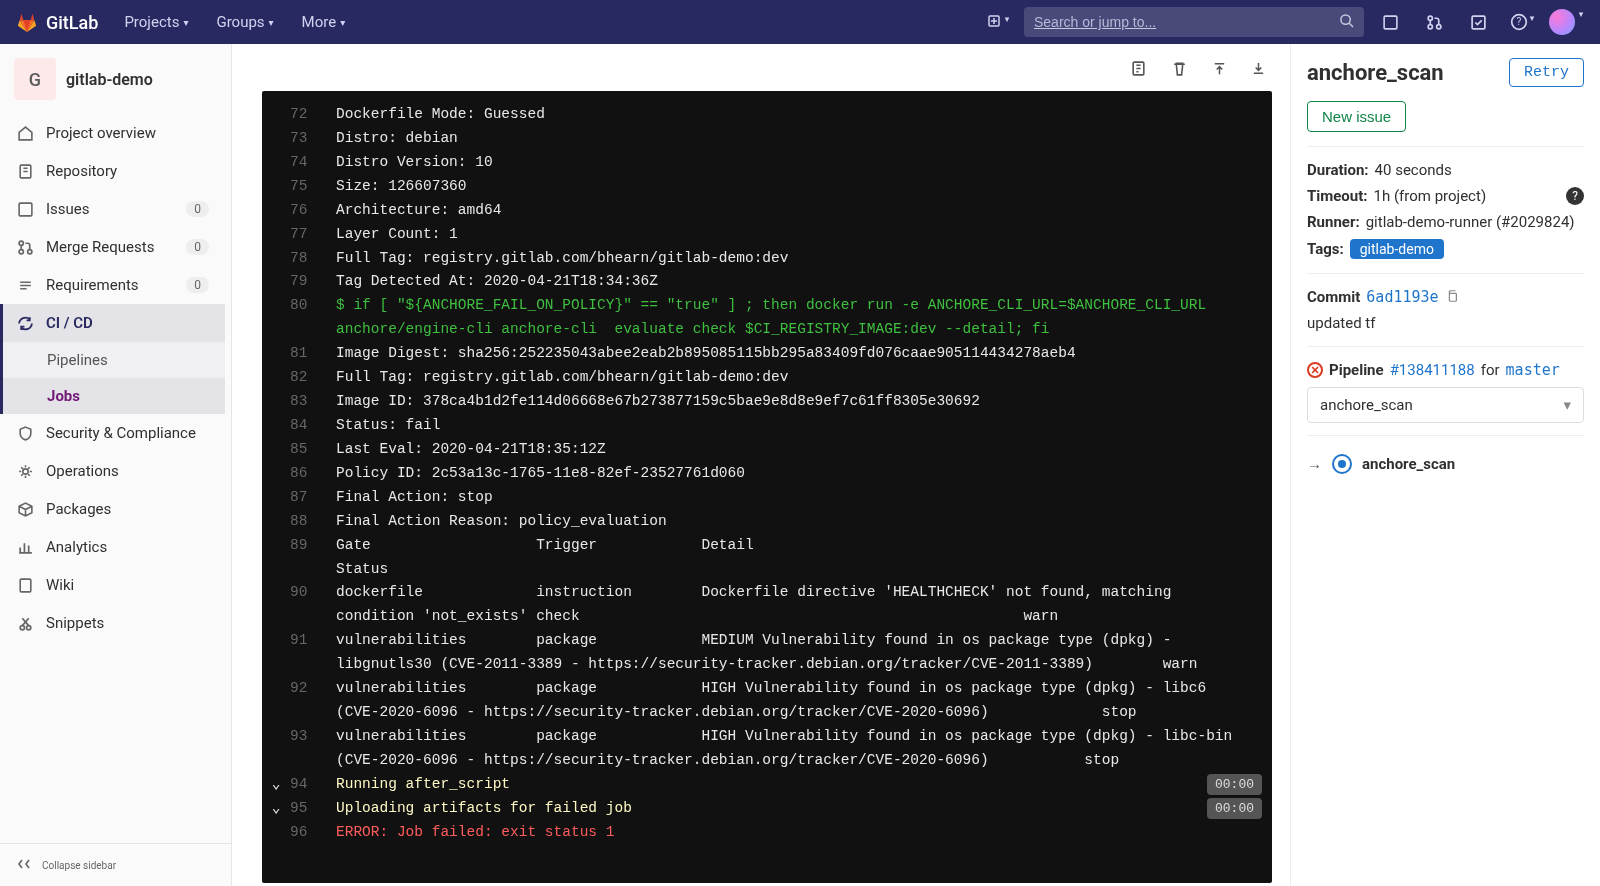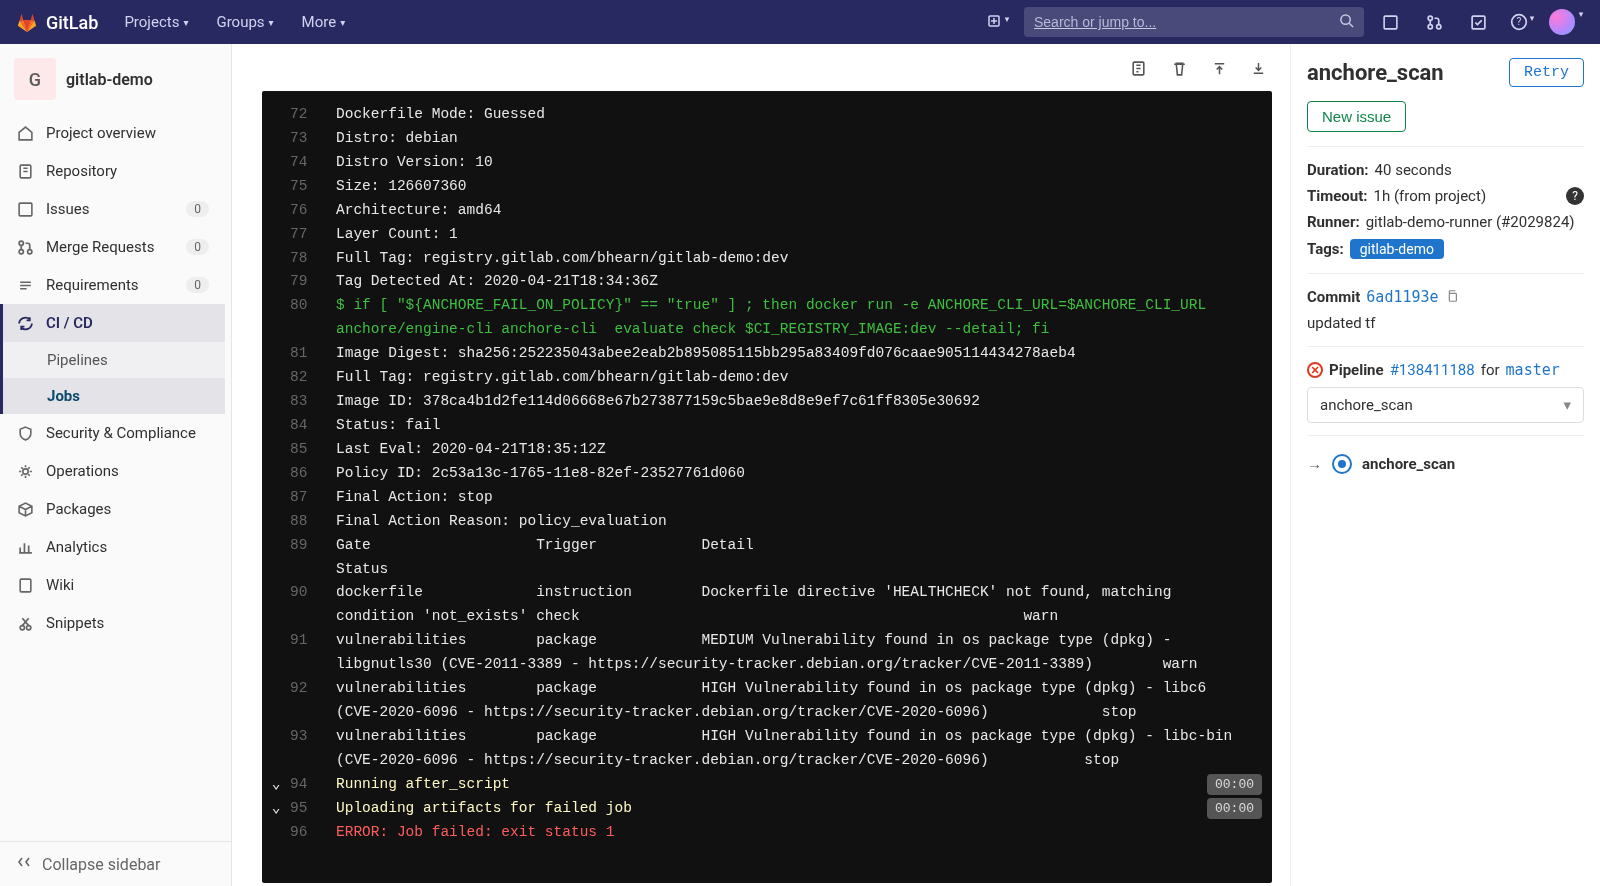--- a/index.html
+++ b/index.html
@@ -74,23 +74,23 @@
 }
 .side-item .icon { width:18px; color:#666; display:flex; justify-content:center;}
 .side-item .badge {
   margin-left:auto; background:#eee; border-radius:10px; padding:1px 8px; font-size:12px; color:#666;
 }
 .side-item.active-group { background:#e4e4e8; }
 .side-item.active-group .icon, .side-item.active-group .label { color:#292961; font-weight:600; }
 .side-item.active-group { border-left: 3px solid #292961; padding-left:13px; }
 .sub-items { background:#f0f0f3; border-left:3px solid #292961;}
 .sub-item { padding: 9px 16px 9px 44px; font-size:15px; color:#555; cursor:pointer;}
-.sub-item.active { font-weight:700; color:#0c4a6e; background:#e4e4e8;}
+.sub-item.active { font-weight:700; color:#701a75; background:#e4e4e8;}
 .collapse-row {
-  border-top:1px solid #e5e5e5; padding:12px 16px; font-size:16px;
+  border-top:1px solid #e5e5e5; padding:12px 16px; font-size:10px;
   display:flex; align-items:center; gap:10px; color:#666; cursor:pointer;
 }
 
 .main { flex:1; display:flex; }
 .job-center { flex:1; padding: 12px 18px 0 30px; min-width:0;}
 .toolbar {
   display:flex; justify-content:flex-end; gap:24px; padding: 4px 6px 10px;
 }
 .toolbar .tb-btn { color:#555; cursor:pointer; font-size:17px;}
 .log-area {

